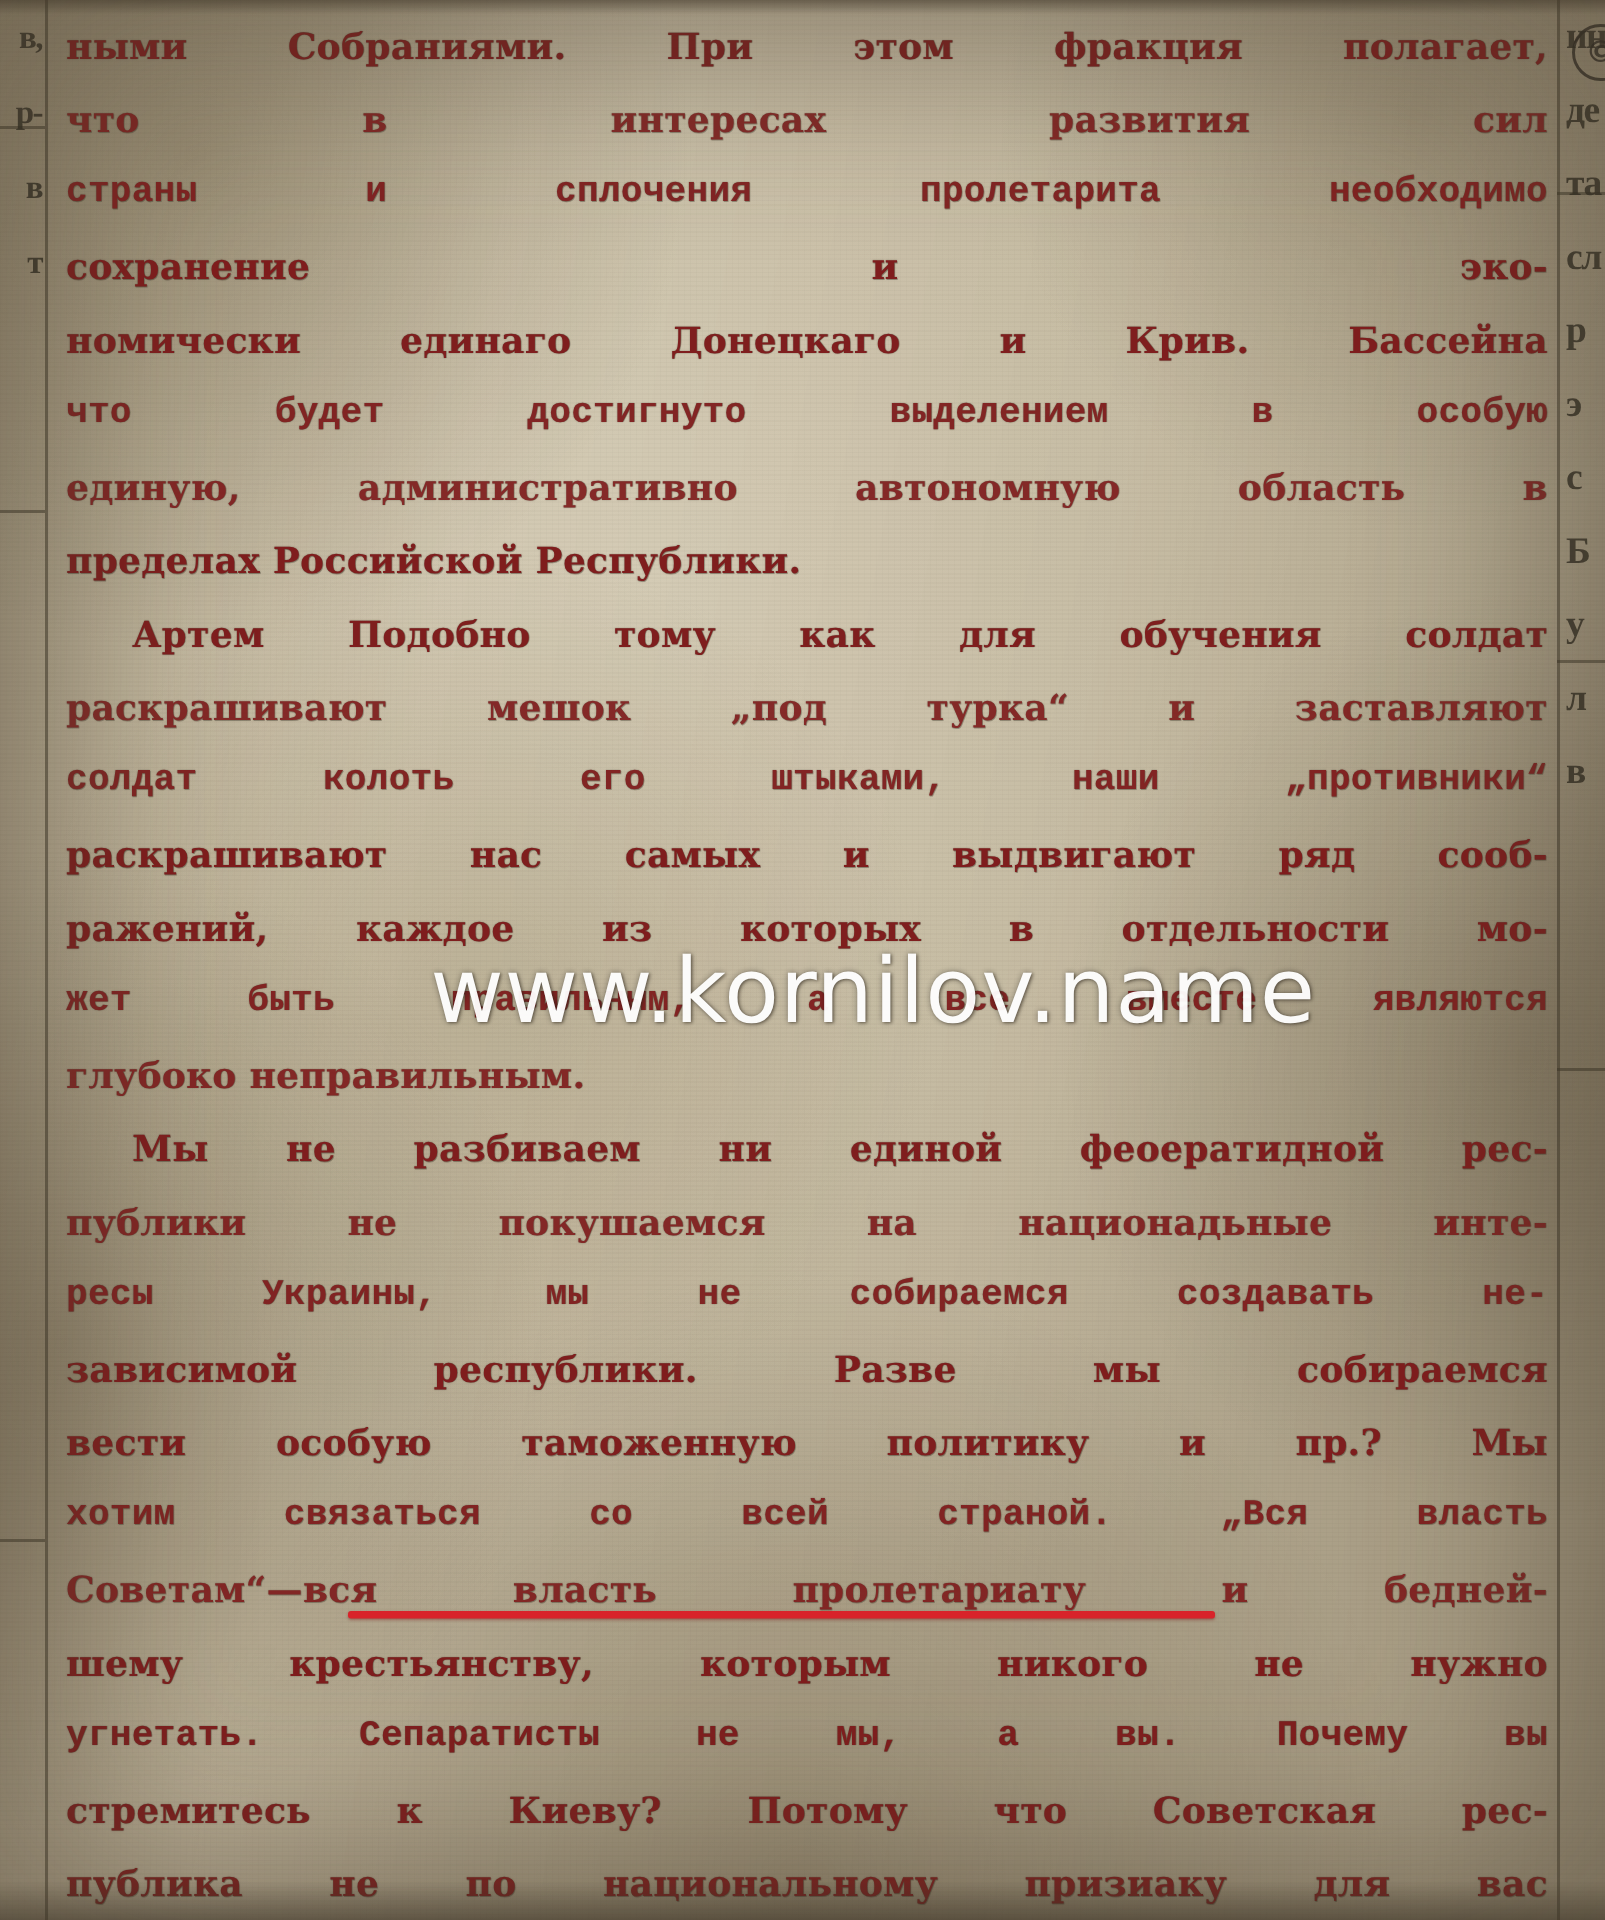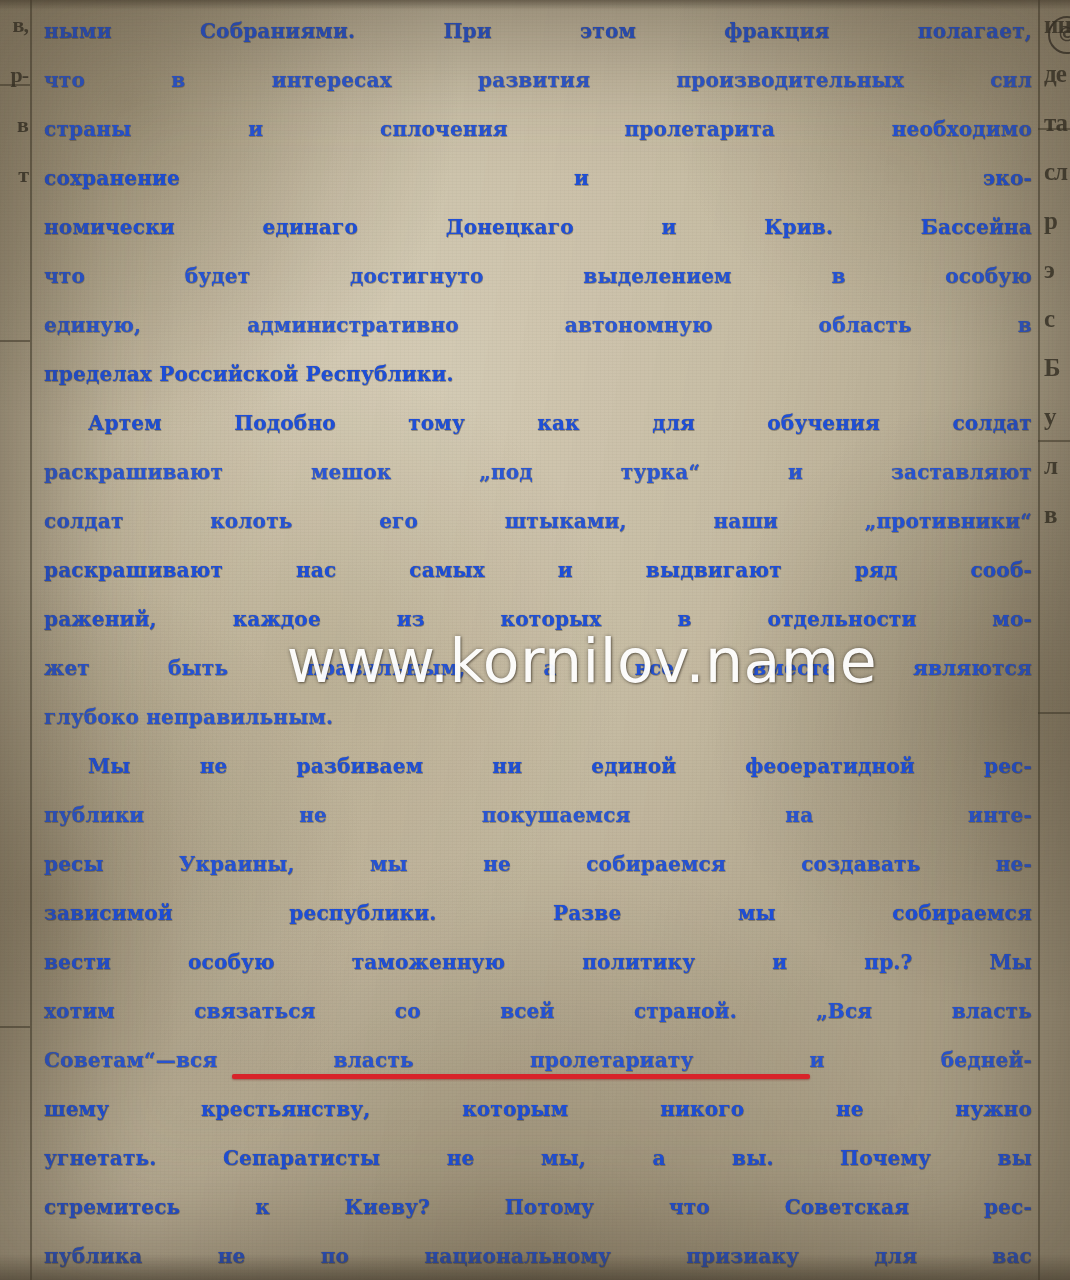--- a/index.html
+++ b/index.html
@@ -116,37 +116,37 @@
     box-sizing: border-box;
   }
   .para {
     margin: 0;
   }
   .line {
     display: flex;
     justify-content: space-between;
     height: 49px;
     align-items: center;
-    color: #1d4ed8;
+    color: #7f1d1d;
     font-family: "DejaVu Serif", serif;
     font-weight: bold;
-    font-size: 20px;
+    font-size: 24px;
     letter-spacing: 0.2px;
     white-space: nowrap;
     text-shadow: 0 0 1px rgba(40,34,24,0.5), 0.5px 0.5px 0 rgba(60,52,38,0.35);
     padding: 12px 6px 0 8px;
     box-sizing: border-box;
     overflow: hidden;
   }
   .line.last { justify-content: flex-start; }
   .line.indent { padding-left: 52px; gap: 40px; }
   .line span.w { display: inline-block; }
 
   
-  .line:nth-child(3n)   { opacity: .95; }
+  .line:nth-child(3n)   { opacity: .95; font-family: Liberation Mono, monospace; }
   .line:nth-child(4n+1) { opacity: .99; }
   .line:nth-child(5n+2) { opacity: .92; }
 
   
   .watermark {
     position: absolute;
     top: 626px;
     left: 0;
     width: 1070px;
     text-align: center;
@@ -287,21 +287,20 @@
           <span class="w">При</span>
           <span class="w">этом</span>
           <span class="w">фракция</span>
           <span class="w">полагает,</span>
         </div>
         <div class="line">
           <span class="w">что</span>
           <span class="w">в</span>
           <span class="w">интересах</span>
           <span class="w">развития</span>
-          <span class="w">производительных</span>
           <span class="w">сил</span>
         </div>
         <div class="line">
           <span class="w">страны</span>
           <span class="w">и</span>
           <span class="w">сплочения</span>
           <span class="w">пролетарита</span>
           <span class="w">необходимо</span>
         </div>
         <div class="line">
@@ -397,20 +396,21 @@
           <span class="w">ни</span>
           <span class="w">единой</span>
           <span class="w">феоератидной</span>
           <span class="w">рес-</span>
         </div>
         <div class="line">
           <span class="w">публики</span>
           <span class="w">не</span>
           <span class="w">покушаемся</span>
           <span class="w">на</span>
+          <span class="w">национадьные</span>
           <span class="w">инте-</span>
         </div>
         <div class="line">
           <span class="w">ресы</span>
           <span class="w">Украины,</span>
           <span class="w">мы</span>
           <span class="w">не</span>
           <span class="w">собираемся</span>
           <span class="w">создавать</span>
           <span class="w">не-</span>

